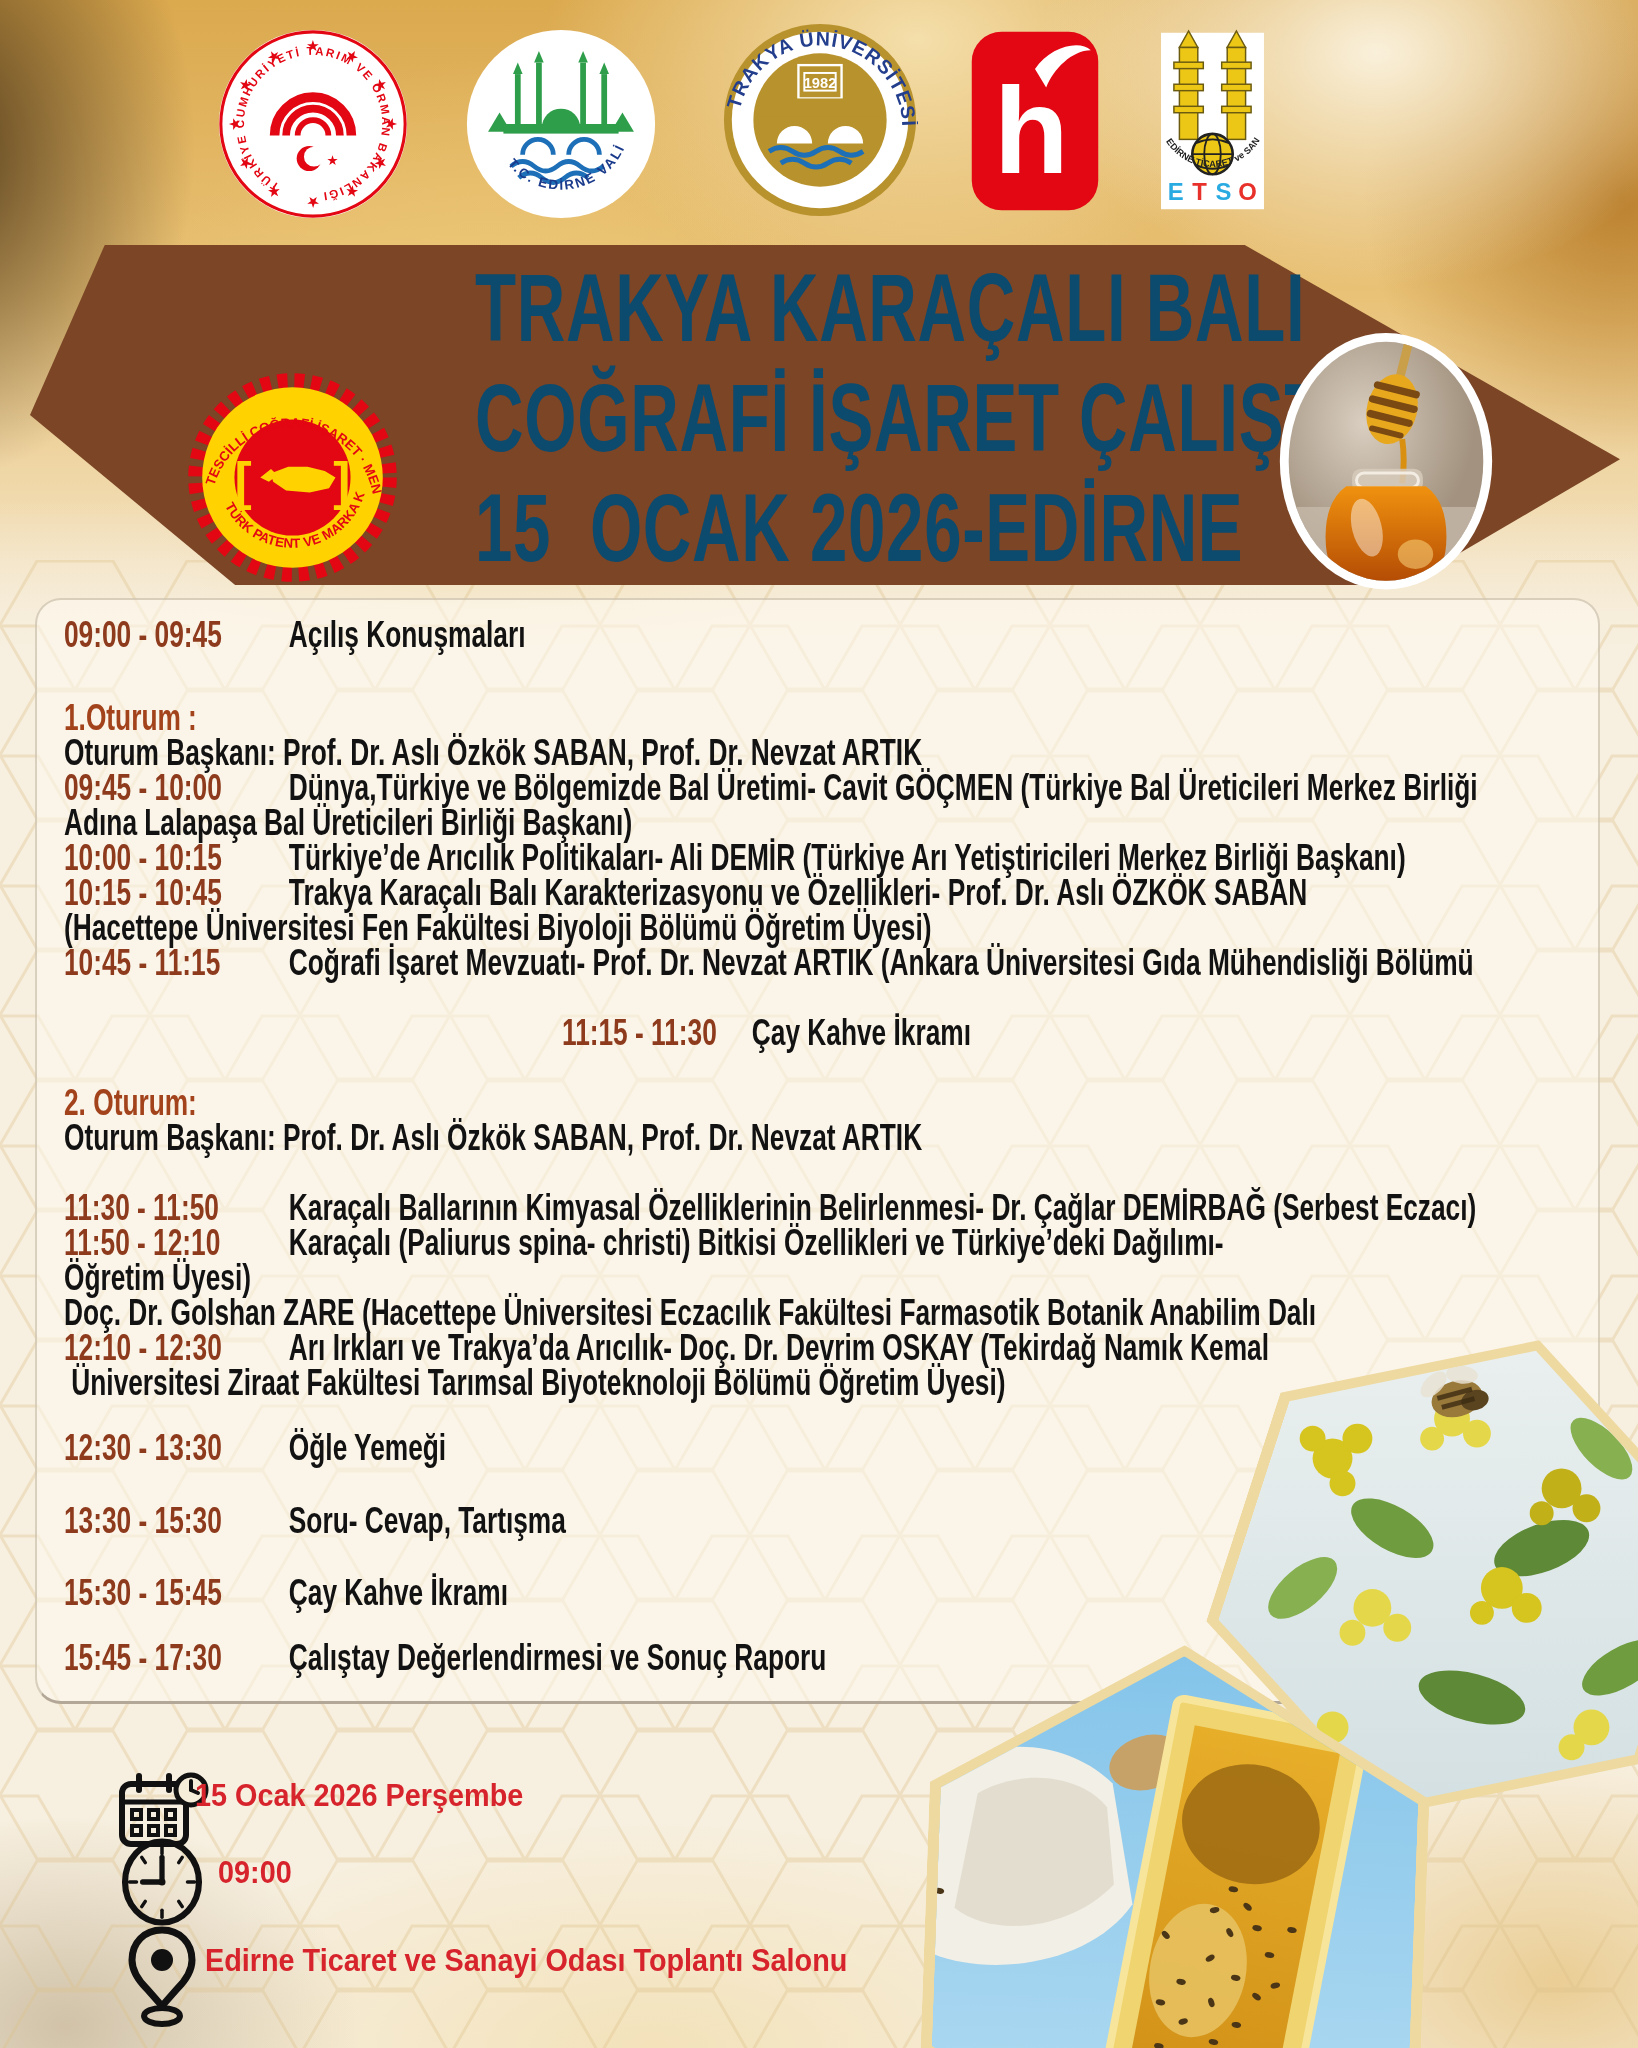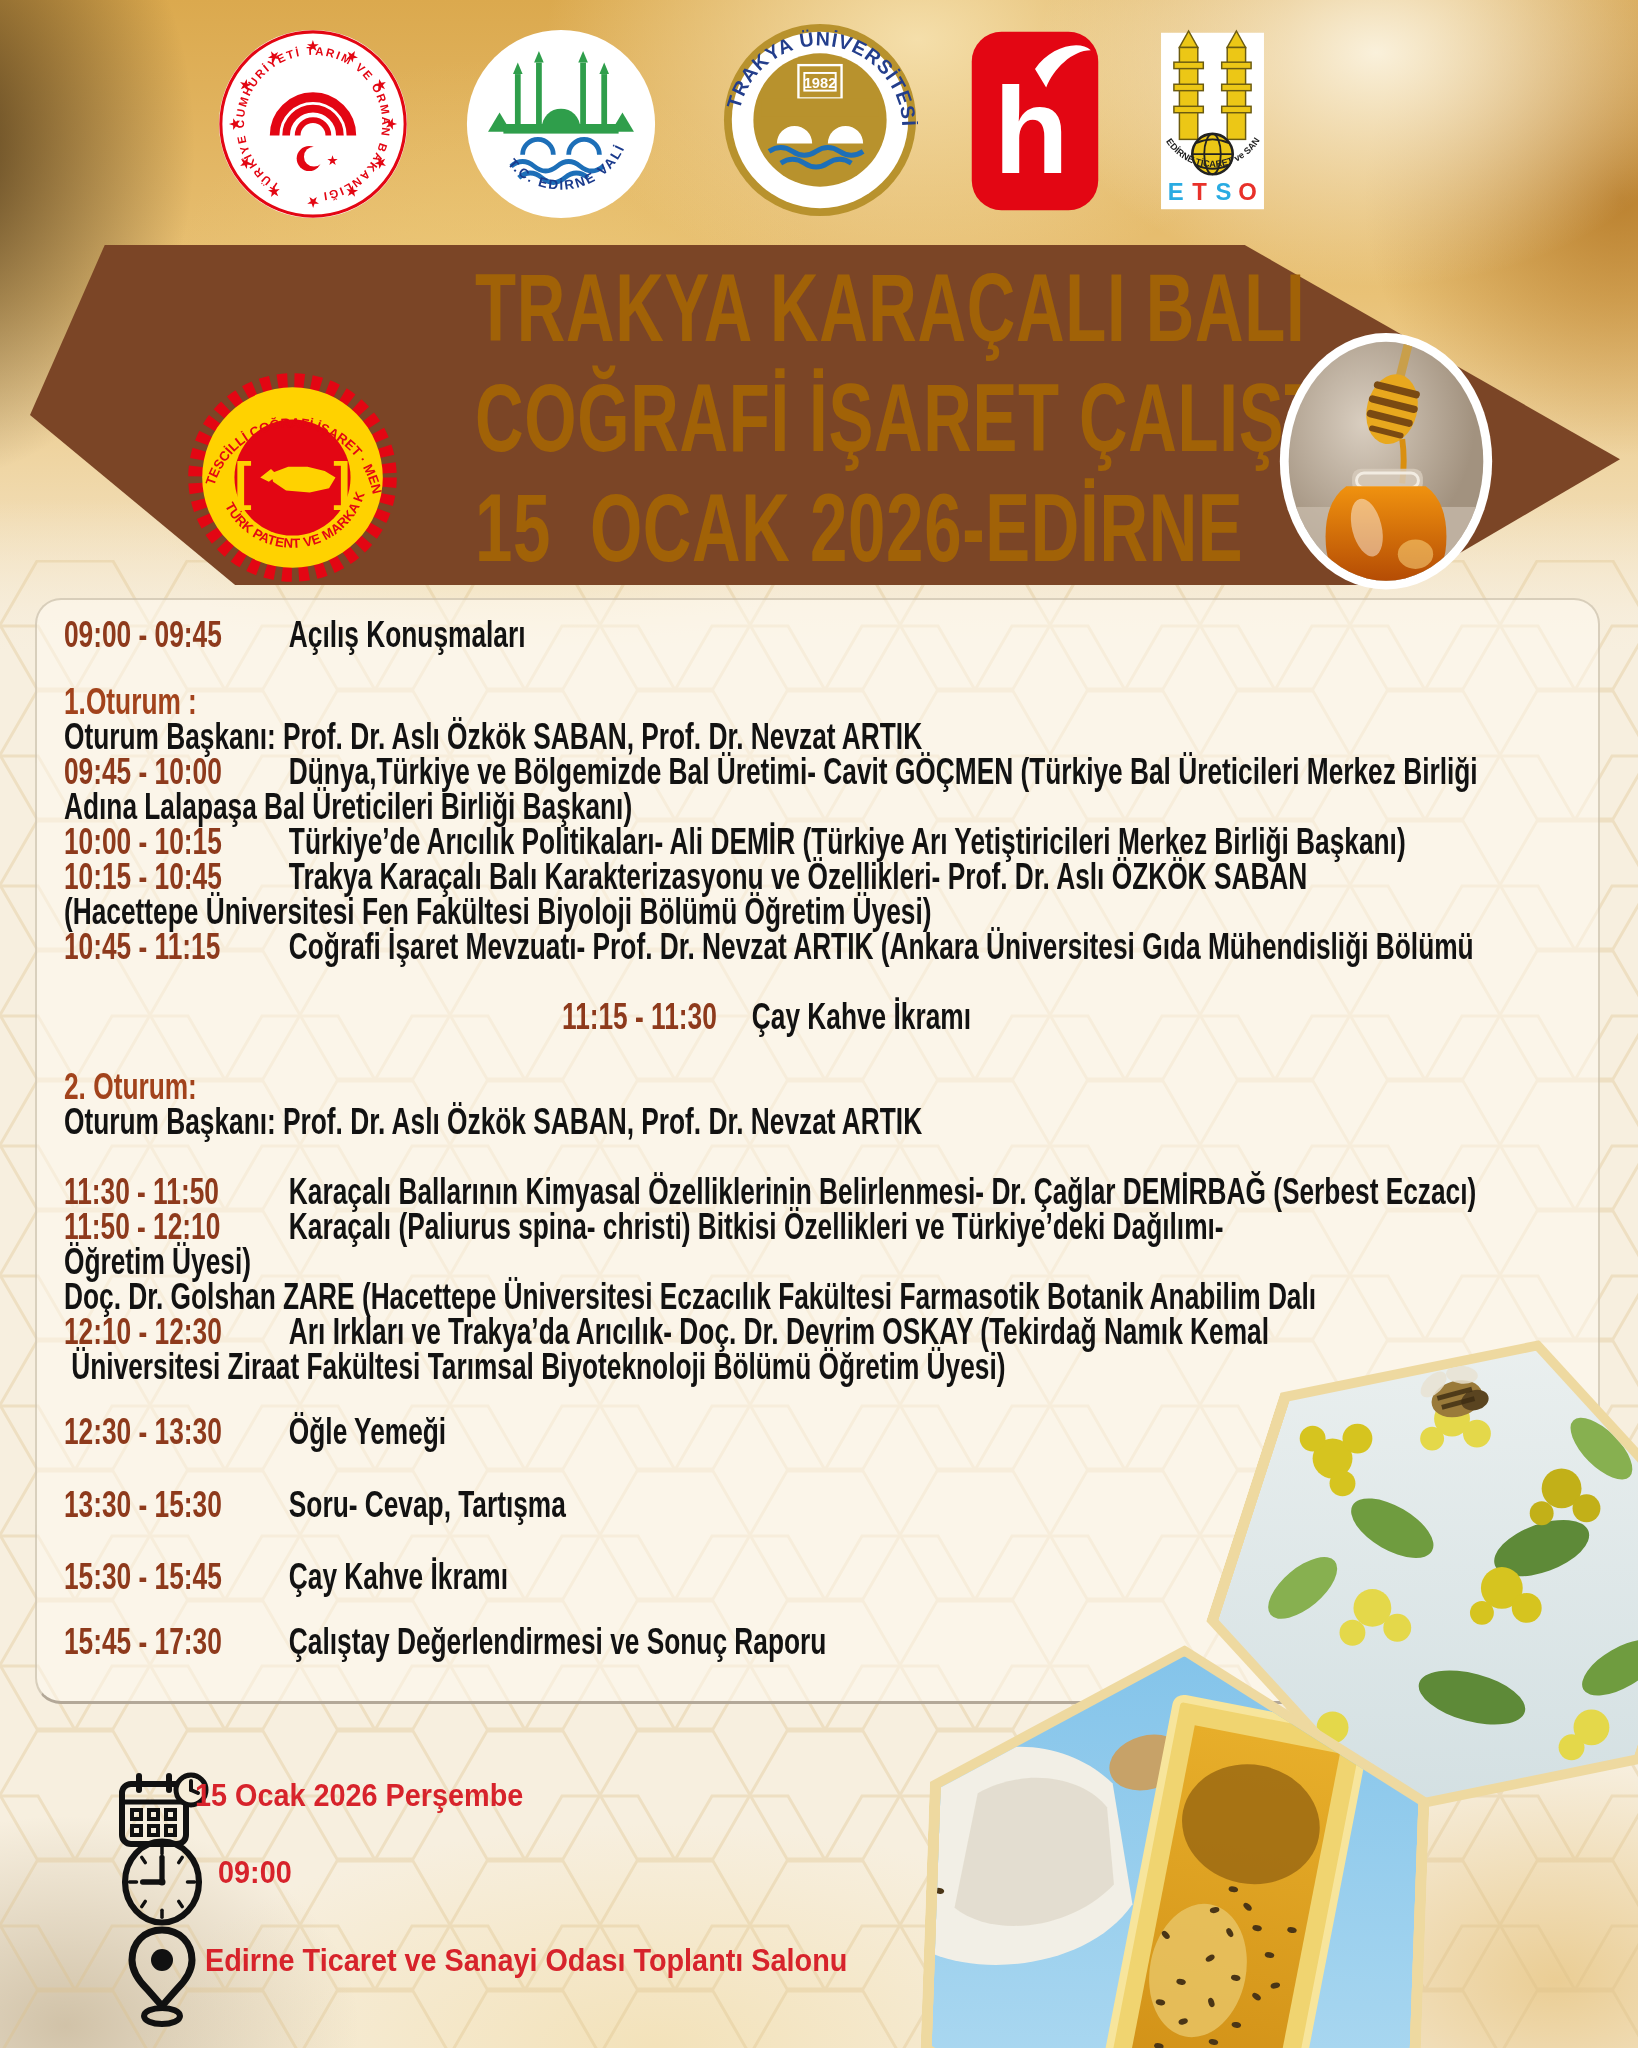--- a/index.html
+++ b/index.html
@@ -23,21 +23,21 @@
       radial-gradient(700px 300px at 40% 100%, rgba(238,210,140,.45), transparent 75%);}
   .hex-pattern{position:absolute;left:0;top:560px;}
   
   .logo{position:absolute;}
   .logo svg{display:block;}
   
   .banner{position:absolute;left:30px;top:245px;width:1590px;height:340px;}
   .banner-shape{position:absolute;inset:0;background:#7b4526;
     clip-path:polygon(4.7% 0,76.4% 0,100% 63%,86.5% 100%,12.9% 100%,0 50%);}
   .gi-seal{position:absolute;left:155px;top:125px;width:215px;height:215px;}
-  .banner-title{position:absolute;left:310px;top:8px;width:900px;text-align:center;color:#a16207;}
+  .banner-title{position:absolute;left:310px;top:8px;width:900px;text-align:center;color:#0c4a6e;}
   .title-line{font-weight:bold;font-size:96px;line-height:110px;white-space:pre;
     transform:scaleX(.70);transform-origin:50% 50%;letter-spacing:1px;}
   .honey-jar{position:absolute;left:1245px;top:88px;width:222px;height:258px;}
   
   .panel{position:absolute;left:35px;top:598px;width:1565px;height:1106px;
     background:rgba(255,252,244,.5);border:2px solid rgba(188,176,152,.55);
     border-bottom:3px solid #b3a898;border-radius:26px;box-sizing:border-box;
     padding-top:17px;overflow:visible;}
   .s-row{height:35px;line-height:35px;padding-left:27px;white-space:nowrap;
     font-weight:bold;font-size:36px;color:#121212;}
@@ -280,21 +280,21 @@
         </g>
       </g>
     </svg>
   </section>
 
   <section class="panel">
     <div id="schedule-rows">
         <div class="s-row k-item">
       <span class="s-scale"><span class="s-time">09:00 - 09:45</span><span class="s-text">Açılış Konuşmaları</span></span>
     </div>
-        <div class="s-row k-header" style="margin-top: 32px; text-decoration: underline;">
+        <div class="s-row k-header" style="margin-top: 48px; text-decoration: underline;">
       <span class="s-scale"><span class="s-text">1.Oturum :</span></span>
     </div>
         <div class="s-row k-chair">
       <span class="s-scale"><span class="s-text">Oturum Başkanı: Prof. Dr. Aslı Özkök SABAN, Prof. Dr. Nevzat ARTIK</span></span>
     </div>
         <div class="s-row k-item">
       <span class="s-scale"><span class="s-time">09:45 - 10:00</span><span class="s-text">Dünya,Türkiye ve Bölgemizde Bal Üretimi- Cavit GÖÇMEN (Türkiye Bal Üreticileri Merkez Birliği</span></span>
     </div>
         <div class="s-row k-cont">
       <span class="s-scale"><span class="s-text">Adına Lalapaşa Bal Üreticileri Birliği Başkanı)</span></span>

